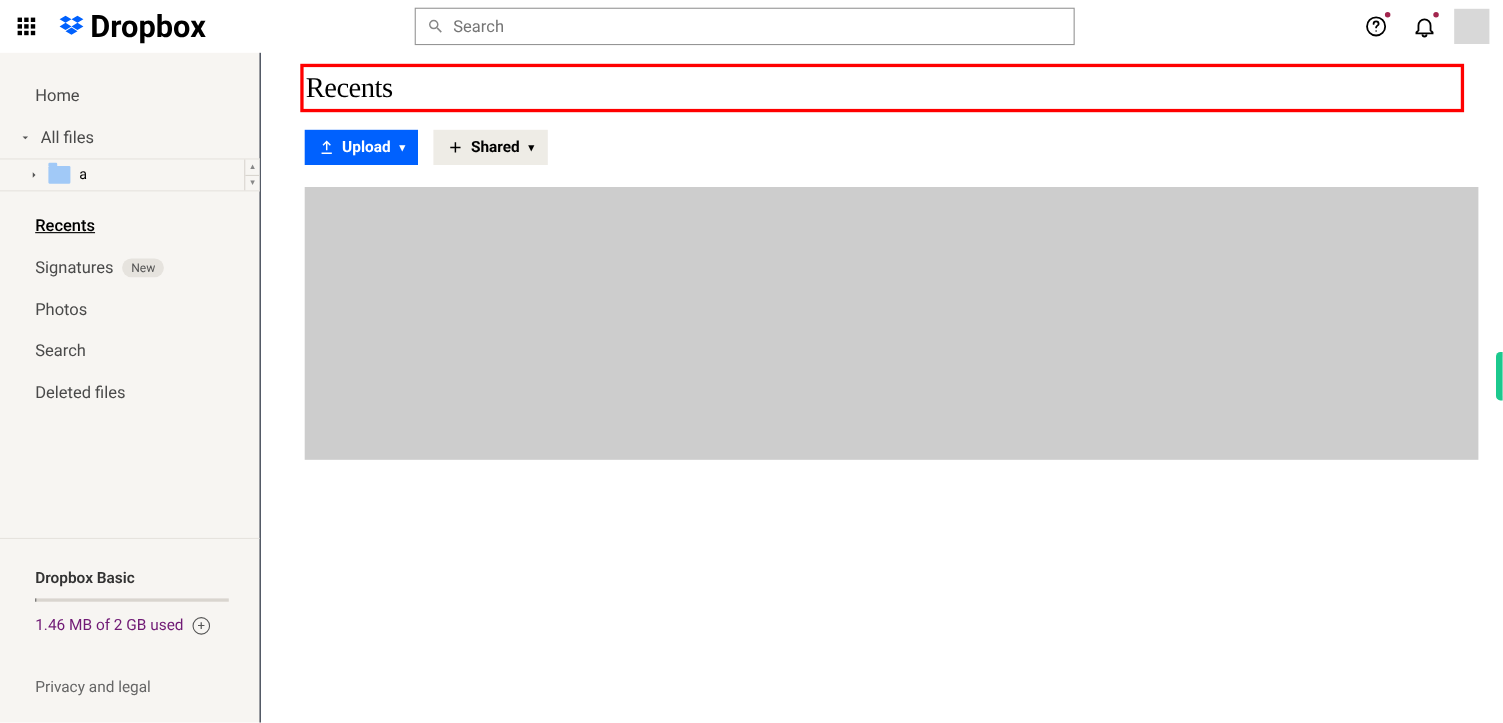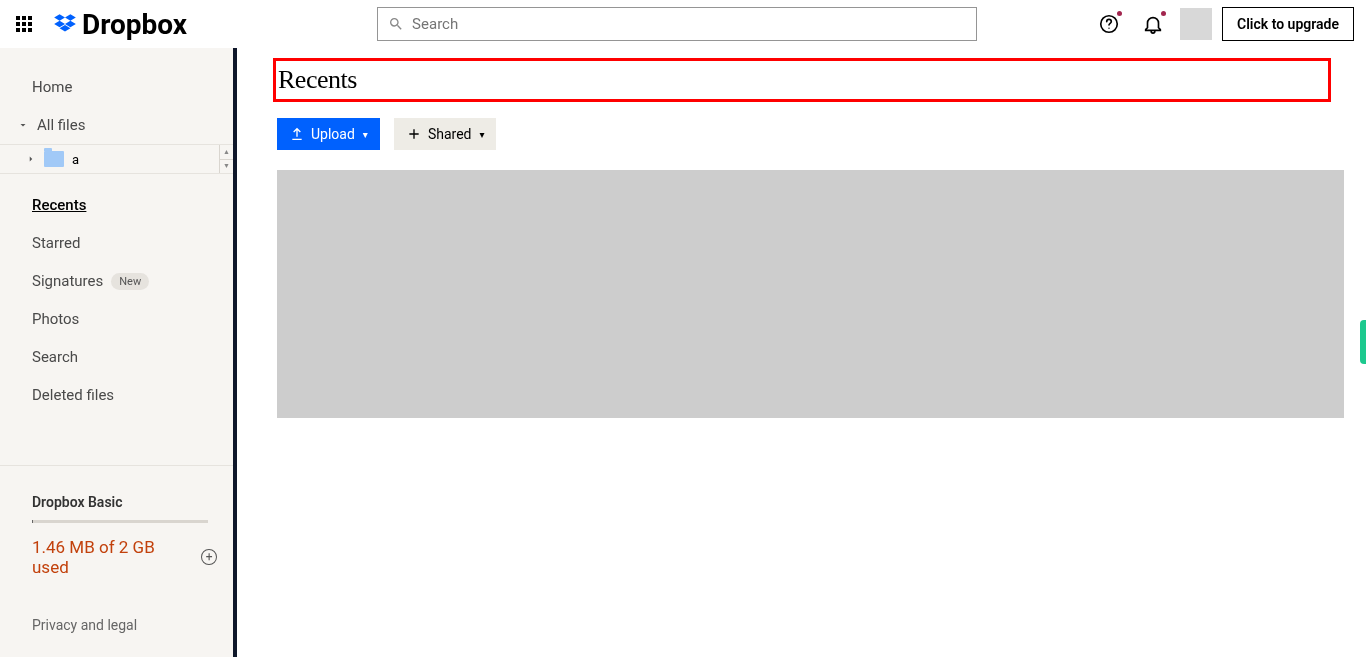--- a/index.html
+++ b/index.html
@@ -124,21 +124,21 @@
     }
 
     
     .shell {
       display: flex;
       height: calc(657px - 48px);
     }
     .sidebar {
       width: 237px;
       background: #f7f5f2;
-      border-right: 4px solid #0f172a;
+      border-right: 1px solid #0f172a;
       display: flex;
       flex-direction: column;
     }
     .nav {
       padding: 20px 0 10px 0;
     }
     .nav-item {
       display: flex;
       align-items: center;
       padding: 10px 16px 10px 32px;
@@ -247,22 +247,22 @@
       width: 1px;
       background: #666;
     }
     .usage-row {
       display: flex;
       align-items: center;
       margin-top: 14px;
       gap: 8px;
     }
     .usage {
-      font-size: 17px;
-      color: #c2410c;
+      font-size: 14px;
+      color: #701a75;
     }
     .plus-circle {
       width: 16px;
       height: 16px;
       border: 1.5px solid #555;
       border-radius: 50%;
       display: flex;
       align-items: center;
       justify-content: center;
       font-size: 12px;
@@ -301,21 +301,21 @@
       gap: 14px;
       margin-top: 16px;
       margin-bottom: 20px;
     }
     .btn {
       display: flex;
       align-items: center;
       gap: 6px;
       padding: 8px 12px;
       font-size: 14px;
-      font-weight: 400;
+      font-weight: 700;
       cursor: pointer;
       border: none;
     }
     .btn.primary {
       background: #0061fe;
       color: #fff;
     }
     .btn.secondary {
       background: #eeece6;
       color: #000;
@@ -380,21 +380,20 @@
       </svg>
       <span class="dot"></span>
     </div>
     <div class="icon-btn">
       <svg width="22" height="22" viewBox="0 0 24 24" fill="none" stroke="#000" stroke-width="1.8">
         <path d="M18 16v-5a6 6 0 10-12 0v5l-2 2v1h16v-1l-2-2zM10 20a2 2 0 004 0"></path>
       </svg>
       <span class="dot"></span>
     </div>
     <div class="avatar"></div>
-    <button class="upgrade-btn">Click to upgrade</button>
   </div>
 </div>
 
 <div class="shell">
   <div class="sidebar">
     <div class="nav">
       <div class="nav-item">
         <span class="label">Home</span>
       </div>
       <div class="nav-item allfiles">
@@ -414,23 +413,20 @@
         <span class="folder-icon"></span>
         <span>a</span>
         <div class="stepper">
           <div>▲</div>
           <div>▼</div>
         </div>
       </div>
       <div style="height:12px"></div>
       <div class="nav-item active">
         <span class="label">Recents</span>
-      </div>
-      <div class="nav-item">
-        <span class="label">Starred</span>
       </div>
       <div class="nav-item">
         <span class="label">Signatures</span>
         <span class="badge">New</span>
       </div>
       <div class="nav-item">
         <span class="label">Photos</span>
       </div>
       <div class="nav-item">
         <span class="label">Search</span>

